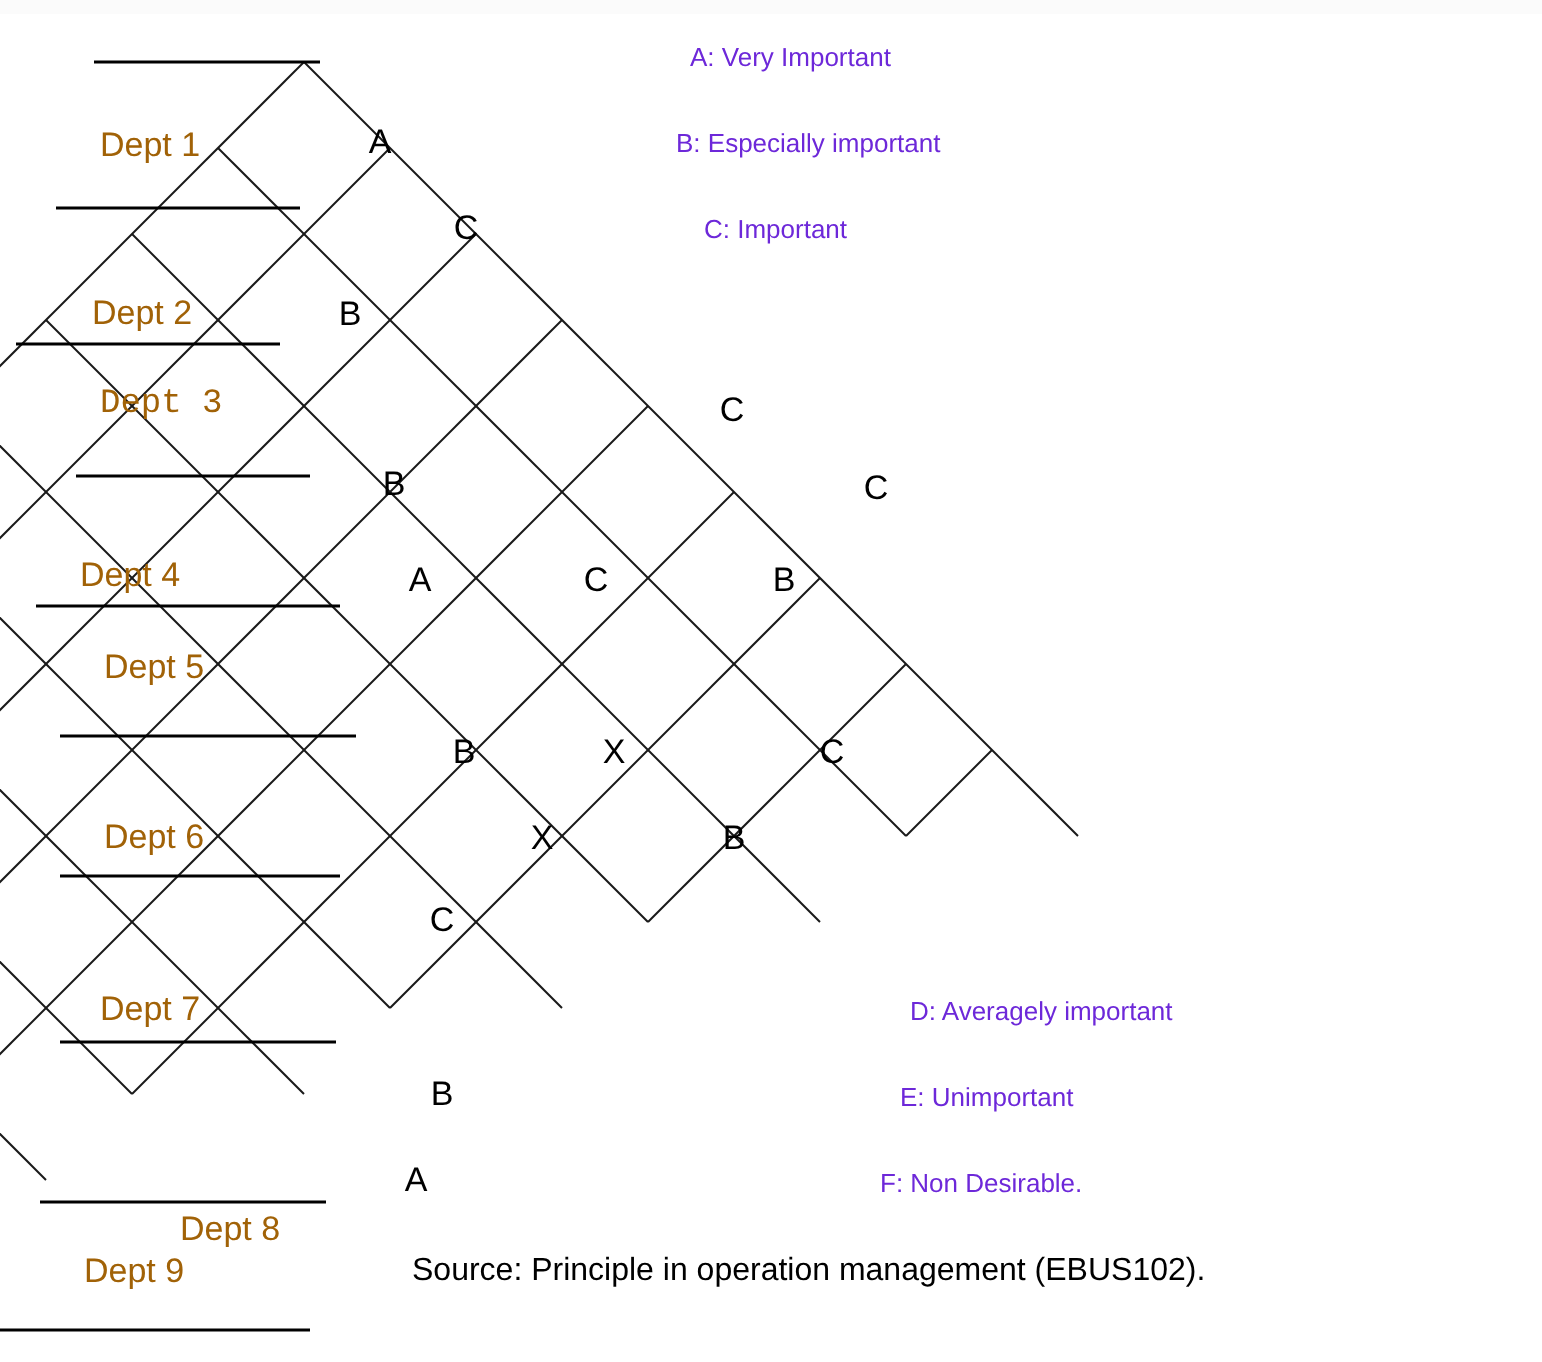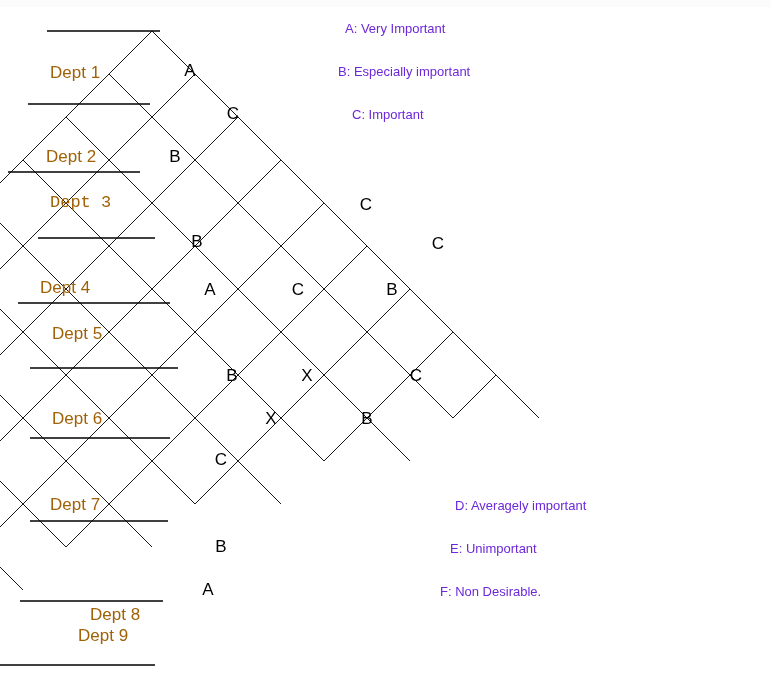--- a/index.html
+++ b/index.html
@@ -110,25 +110,26 @@
 
   <div id="dept-label-layer">
       <div class="dept-label" style="left: 50px; top: 64px;">Dept 1</div>
       <div class="dept-label" style="left: 46px; top: 148px;">Dept 2</div>
       <div class="dept-label" style="left: 50px; top: 194px; font-family: Liberation Mono, monospace;">Dept 3</div>
       <div class="dept-label" style="left: 40px; top: 279px;">Dept 4</div>
       <div class="dept-label" style="left: 52px; top: 325px;">Dept 5</div>
       <div class="dept-label" style="left: 52px; top: 410px;">Dept 6</div>
       <div class="dept-label" style="left: 50px; top: 496px;">Dept 7</div>
       <div class="dept-label" style="left: 42px; top: 606px; margin-left: 48px;">Dept 8</div>
-      <div class="dept-label" style="left: 42px; top: 627px; margin-left: 36px;">Dept 9</div>
+      <div class="dept-label" style="left: 42px; top: 627px;">Dept 9</div>
     </div>
   <div id="legend-layer">
       <div class="legend-item" style="left: 345px; top: 21px;">A: Very Important</div>
       <div class="legend-item" style="left: 338px; top: 64px;">B:   Especially important</div>
       <div class="legend-item" style="left: 352px; top: 107px;">C: Important</div>
       <div class="legend-item" style="left: 455px; top: 498px;">D: Averagely important</div>
       <div class="legend-item" style="left: 450px; top: 541px;">E: Unimportant</div>
       <div class="legend-item" style="left: 440px; top: 584px;">F:  Non Desirable.</div>
     </div>
 
+  <div class="source-note" id="source-note" style="left: 206px; top: 627px;">Source: Principle in operation management (EBUS102).</div>
 
 </div>
 
 </body></html>

